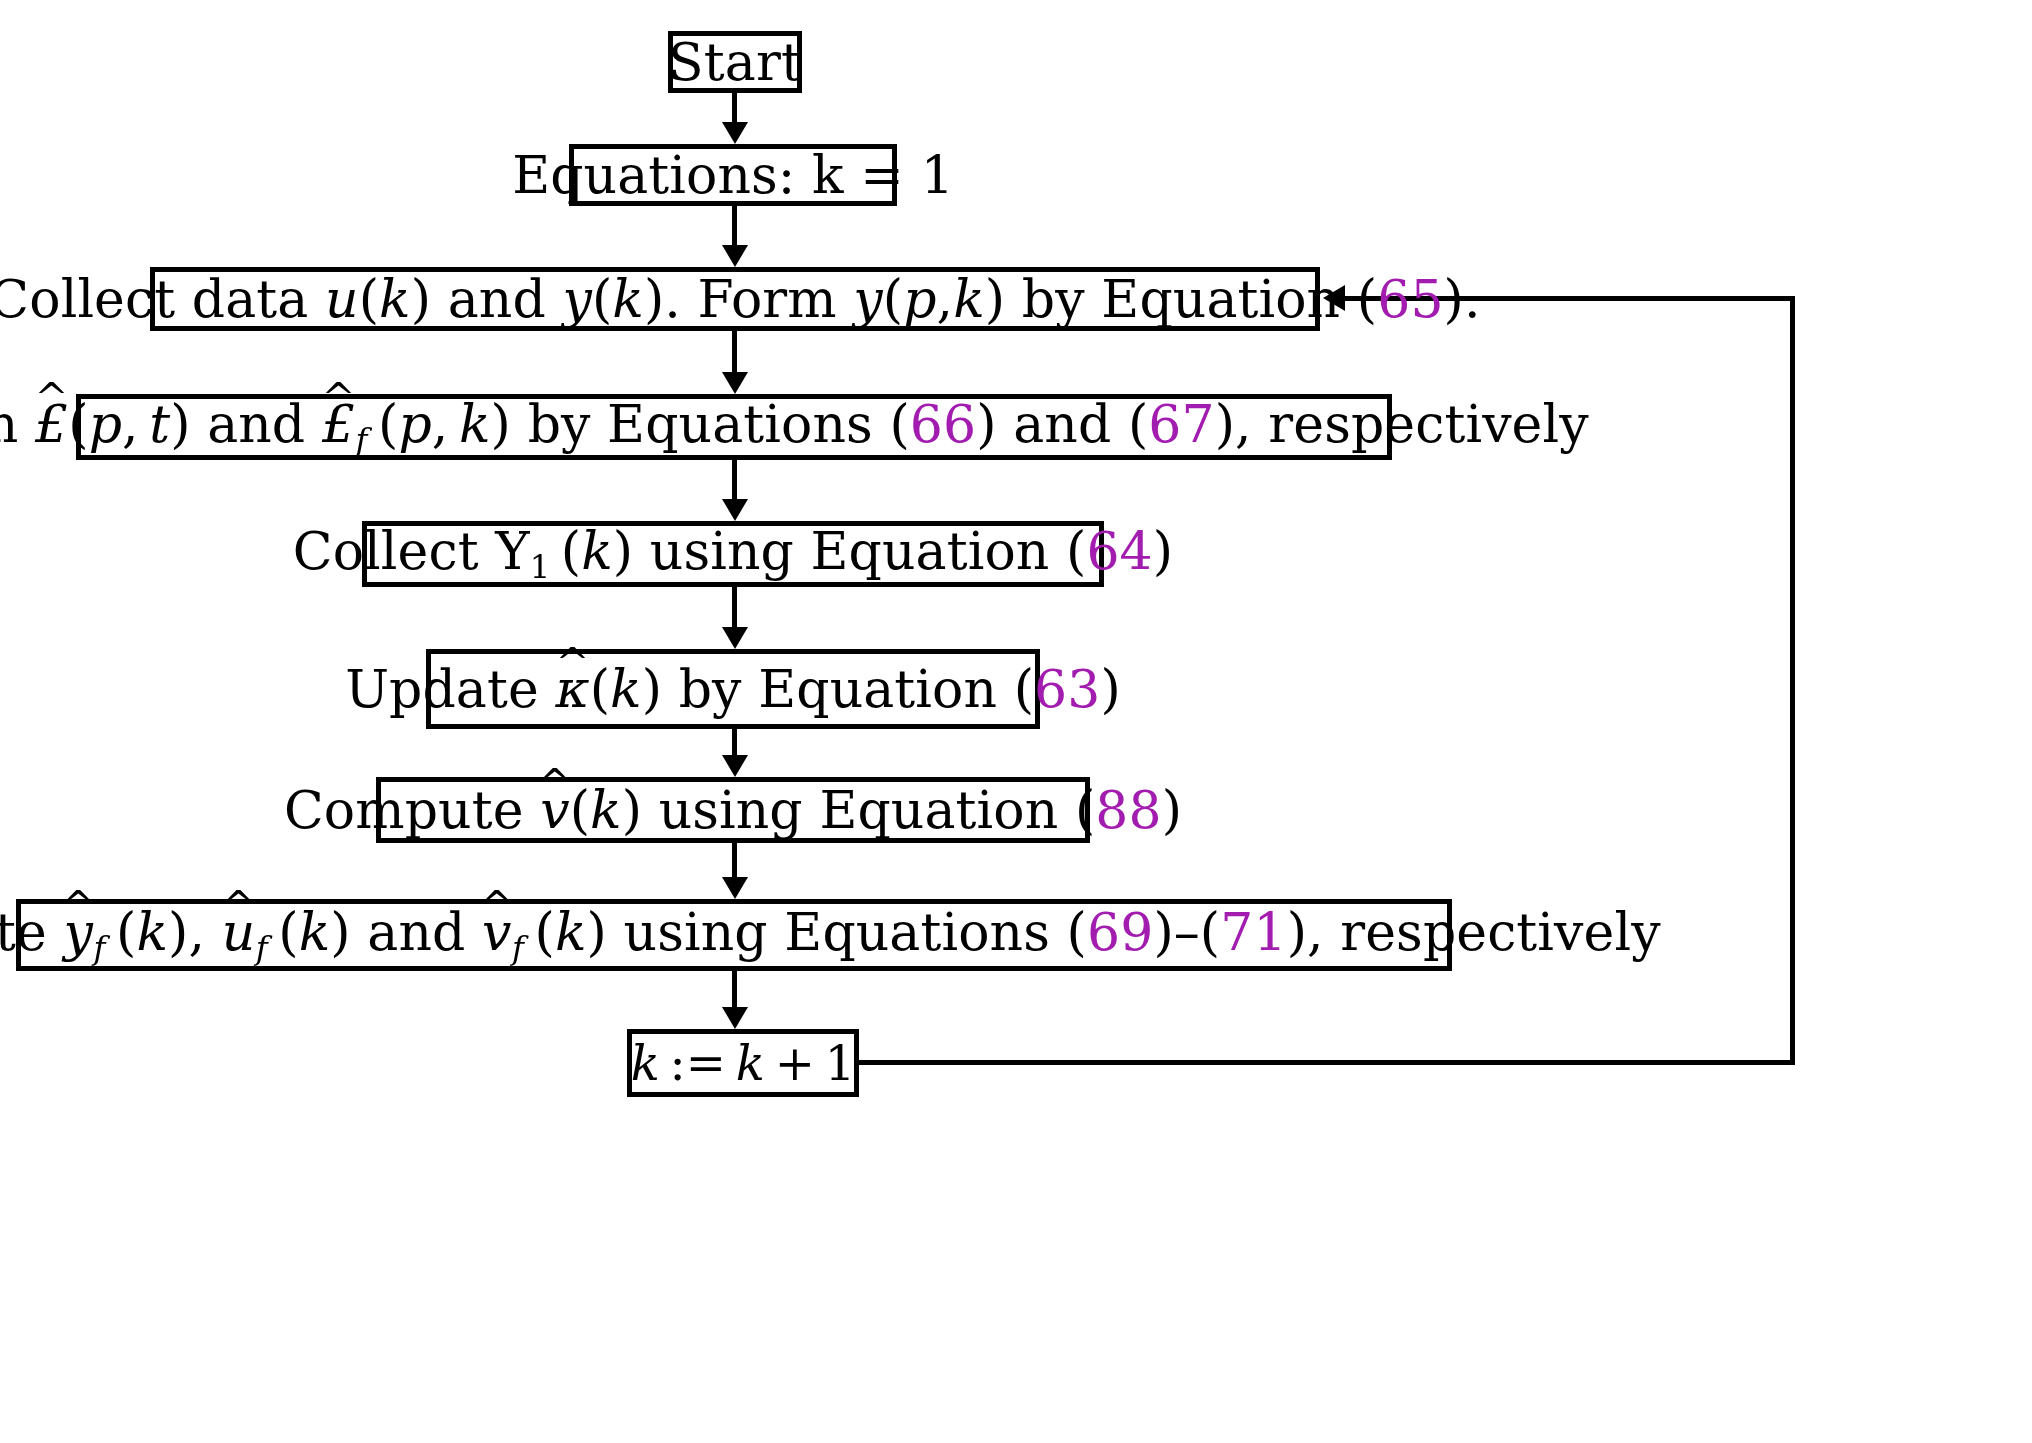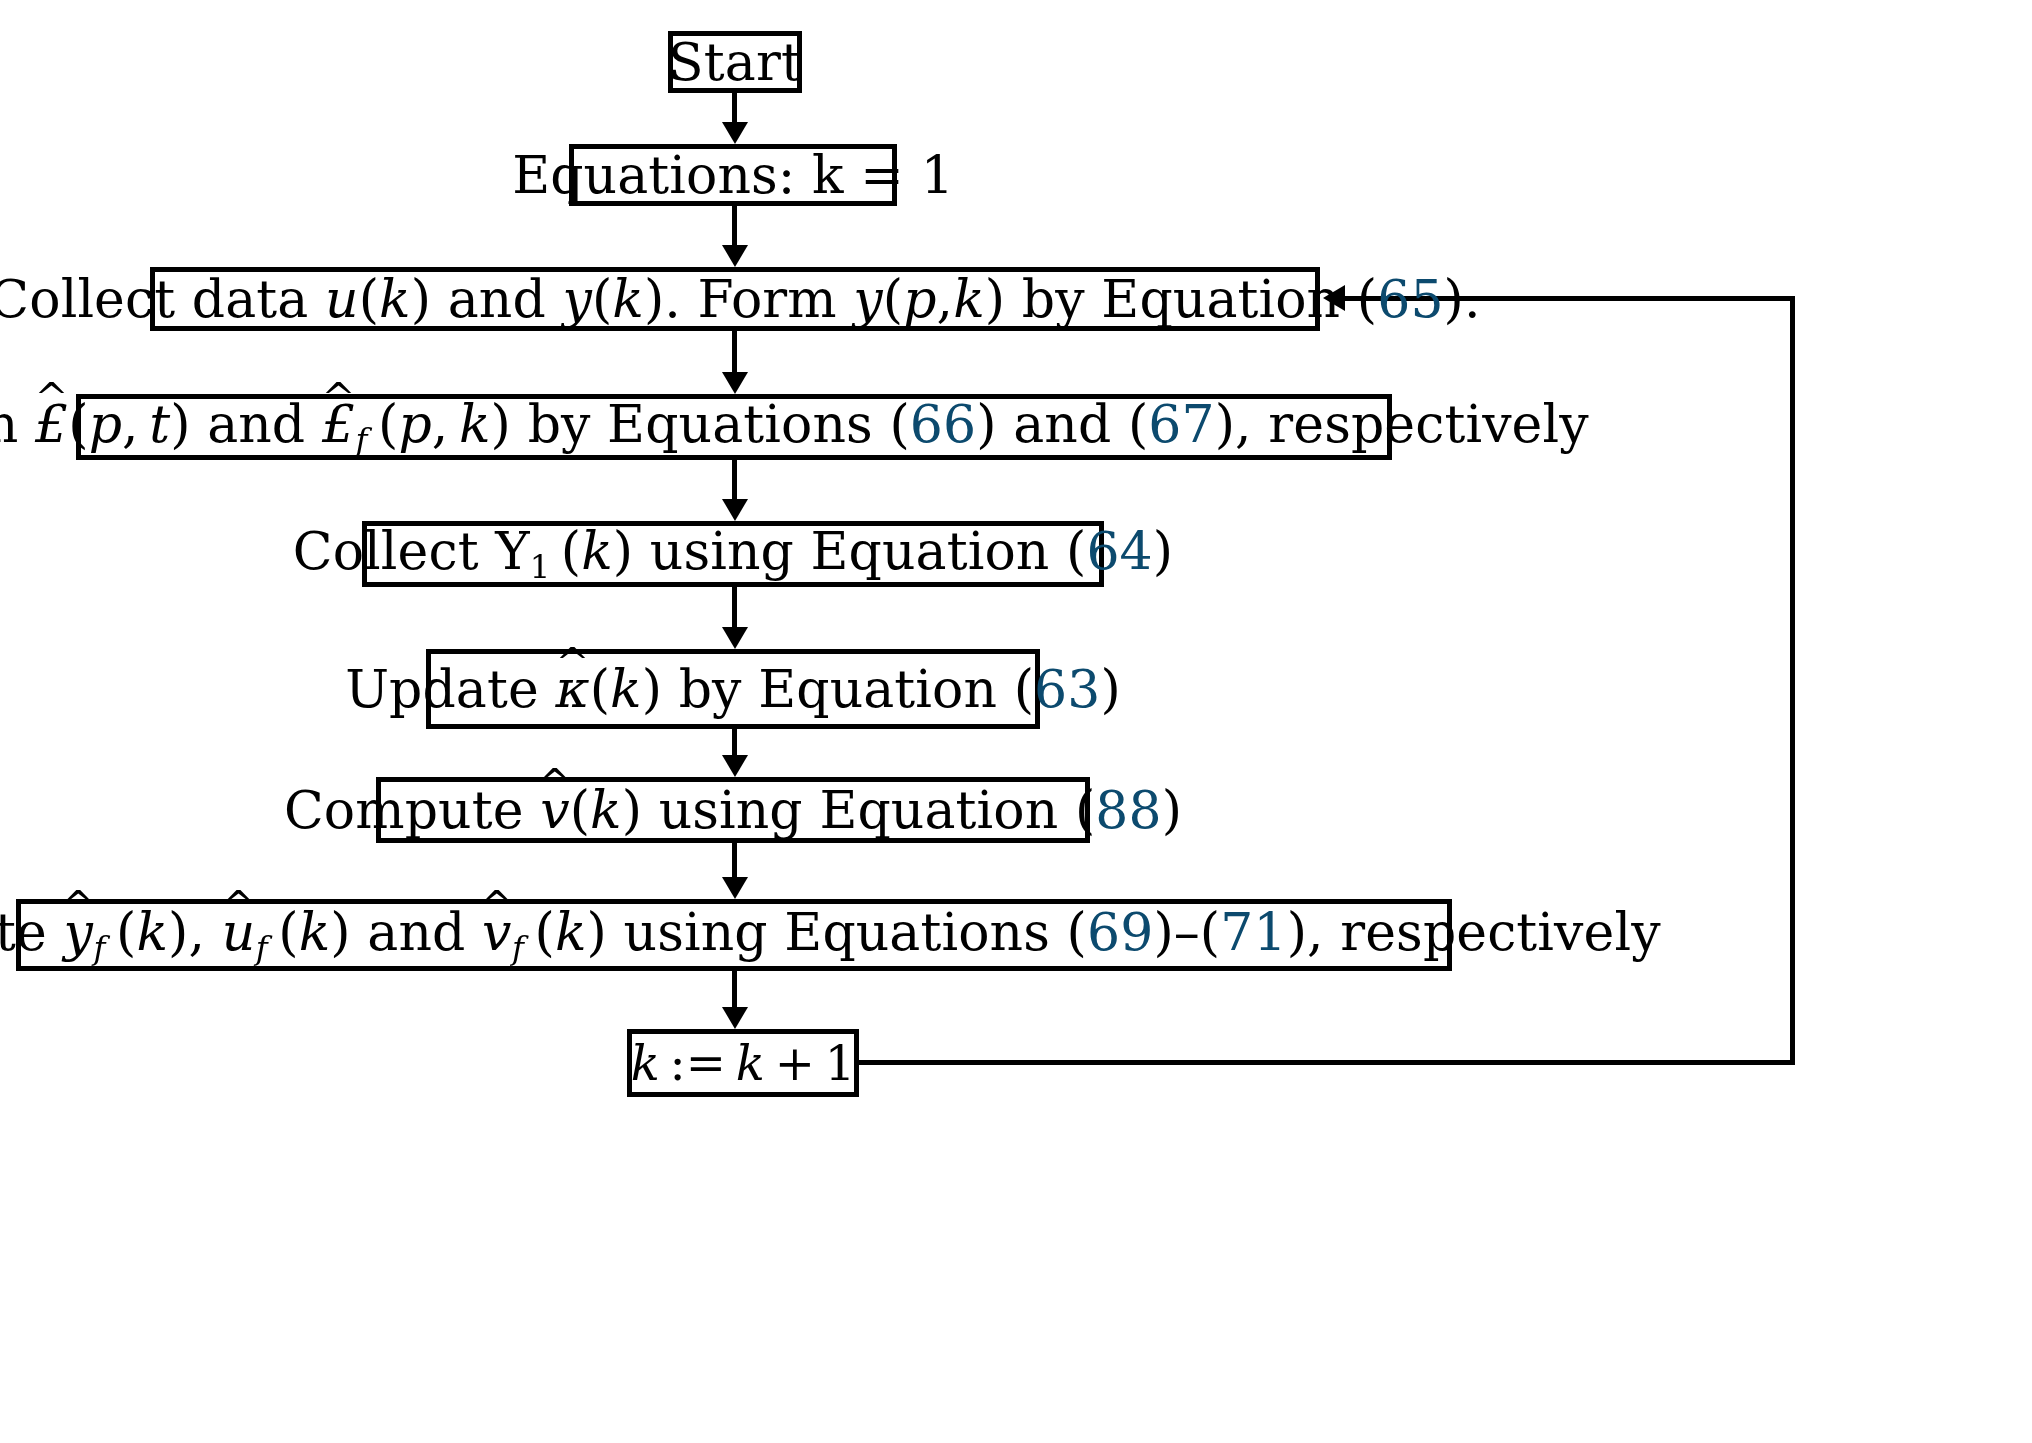--- a/index.html
+++ b/index.html
@@ -45,21 +45,21 @@
     font-size: 0.62em;
     vertical-align: -0.28em;
     font-style: italic;
     padding-left: 0.5px;
   }
   .subn {
     font-size: 0.62em;
     vertical-align: -0.28em;
     font-style: normal;
   }
-  .ref { color: #0c4a6e; }
+  .ref { color: #a21caf; }
   .hat { position: relative; display: inline-block; }
   .hat > .hatmark {
     position: absolute;
     left: 50%;
     top: -0.50em;
     transform: translateX(-50%);
     font-style: normal;
     font-size: 0.78em;
     line-height: 1;
   }

